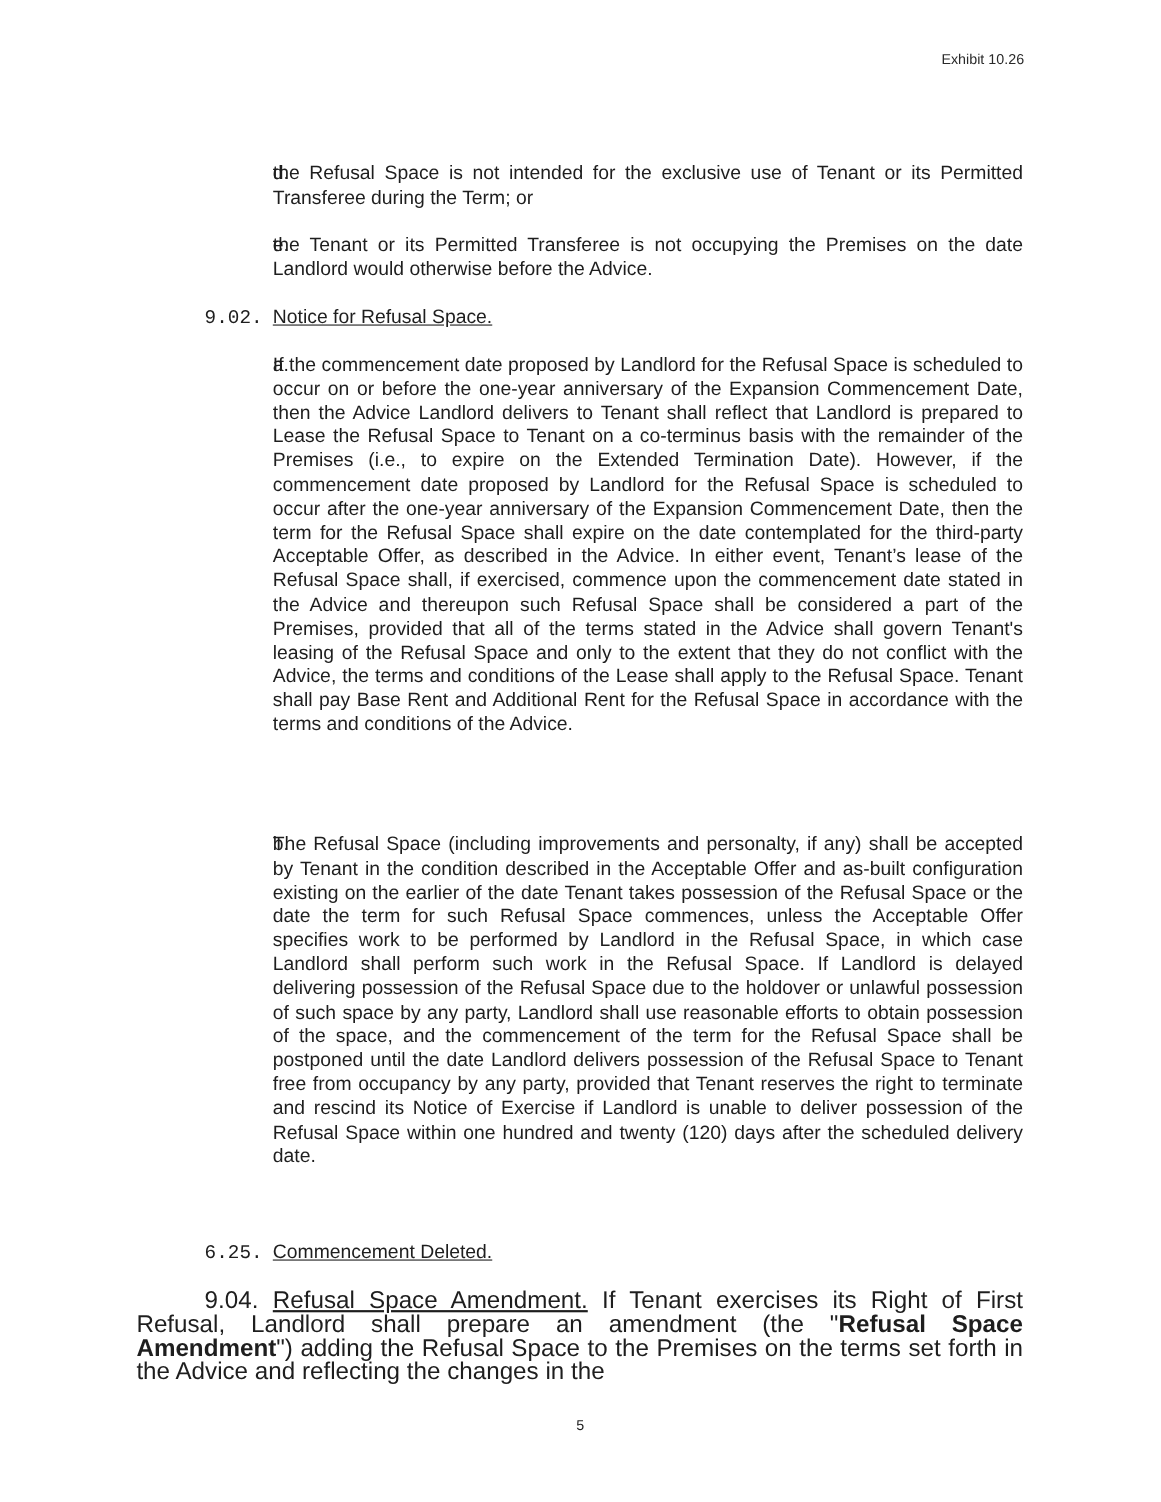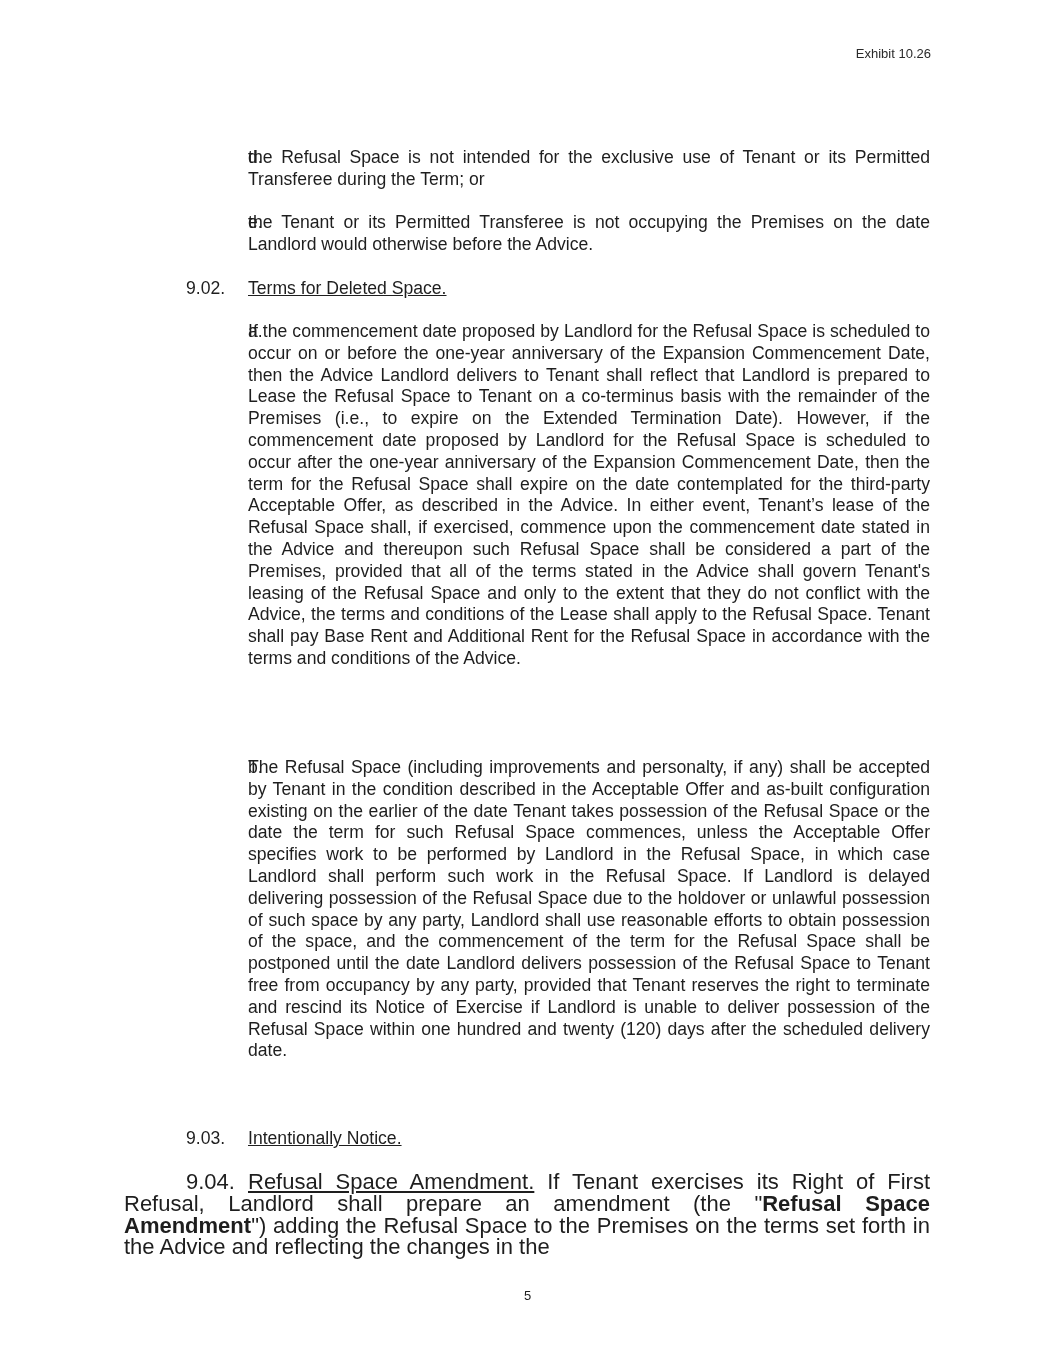--- a/index.html
+++ b/index.html
@@ -5,21 +5,21 @@
   html, body { margin: 0; padding: 0; background: #ffffff; }
   body { width: 1055px; height: 1365px; position: relative; overflow: hidden;
          font-family: "Liberation Sans", sans-serif; color: #1e1e1e; }
   .page { position: absolute; left: 0; top: 0; width: 1055px; height: 1255px; }
   .exhibit { position: absolute; top: 46px; right: 124px; font-size: 13px; color: #2a2a2a; }
   .pnum { position: absolute; top: 1288px; left: 0; width: 1055px; text-align: center; font-size: 13px; }
   .item { position: absolute; left: 248px; width: 682px; font-size: 17.6px; line-height: 21.8px; }
   .item .lbl { position: absolute; left: 0; top: 0; }
   .item .txt { text-align: justify; text-align-last: left; }
   .sec { position: absolute; left: 186px; font-size: 17.6px; line-height: 21.8px; }
-  .sec .num { display: inline-block; width: 62px; }
+  .sec .num { display: inline-block; width: 62px; font-family: Liberation Mono, monospace; }
   .sec .head { text-decoration: underline; }
   .para { position: absolute; left: 124px; width: 806px; font-size: 22px; line-height: 21.8px;
           text-align: justify; text-indent: 62px; }
   .para .head { text-decoration: underline; }
   .para .num { display: inline-block; width: 62px; text-indent: 0; }
 </style>
 </head>
 <body>
 
 <div class="page">
@@ -30,35 +30,35 @@
     <span class="lbl">d.</span>
     <div class="txt">the Refusal Space is not intended for the exclusive use of Tenant or its Permitted Transferee during the Term; or</div>
   </div>
 
   <div class="item" style="top:212px;">
     <span class="lbl">e.</span>
     <div class="txt">the Tenant or its Permitted Transferee is not occupying the Premises on the date Landlord would otherwise before the Advice.</div>
   </div>
 
   <div class="sec" style="top:278px;">
-    <span class="num">9.02.</span><span class="head">Terms for Deleted Space.</span>
+    <span class="num">9.02.</span><span class="head">Notice for Refusal Space.</span>
   </div>
 
   <div class="item" style="top:321px;">
     <span class="lbl">a.</span>
     <div class="txt">If the commencement date proposed by Landlord for the Refusal Space is scheduled to occur on or before the one-year anniversary of the Expansion Commencement Date, then the Advice Landlord delivers to Tenant shall reflect that Landlord is prepared to Lease the Refusal Space to Tenant on a co-terminus basis with the remainder of the Premises (i.e., to expire on the Extended Termination Date).  However, if the commencement date proposed by Landlord for the Refusal Space is scheduled to occur after the one-year anniversary of the Expansion Commencement Date, then the term for the Refusal Space shall expire on the date contemplated for the third-party Acceptable Offer, as described in the Advice. In either event, Tenant’s lease of the Refusal Space shall, if exercised, commence upon the commencement date stated in the Advice and thereupon such Refusal Space shall be considered a part of the Premises, provided that all of the terms stated in the Advice shall govern Tenant's leasing of the Refusal Space and only to the extent that they do not conflict with the Advice, the terms and conditions of the Lease shall apply to the Refusal Space.  Tenant shall pay Base Rent and Additional Rent for the Refusal Space in accordance with the terms and conditions of the Advice.</div>
   </div>
 
   <div class="item" style="top:757px;">
     <span class="lbl">b.</span>
     <div class="txt">The Refusal Space (including improvements and personalty, if any) shall be accepted by Tenant in the condition described in the Acceptable Offer and as-built configuration existing on the earlier of the date Tenant takes possession of the Refusal Space or the date the term for such Refusal Space commences, unless the Acceptable Offer specifies work to be performed by Landlord in the Refusal Space, in which case Landlord shall perform such work in the Refusal Space.  If Landlord is delayed delivering possession of the Refusal Space due to the holdover or unlawful possession of such space by any party, Landlord shall use reasonable efforts to obtain possession of the space, and the commencement of the term for the Refusal Space shall be postponed until the date Landlord delivers possession of the Refusal Space to Tenant free from occupancy by any party, provided that Tenant reserves the right to terminate and rescind its Notice of Exercise if Landlord is unable to deliver possession of the Refusal Space within one hundred and twenty (120) days after the scheduled delivery date.</div>
   </div>
 
   <div class="sec" style="top:1128px;">
-    <span class="num">9.03.</span><span class="head">Intentionally Notice.</span>
+    <span class="num">6.25.</span><span class="head">Commencement Deleted.</span>
   </div>
 
   <div class="para" style="top:1171px;">
     <span class="num">9.04.</span><span class="head">Refusal Space Amendment.</span><span>  If Tenant exercises its Right of First Refusal, Landlord shall prepare an amendment (the "</span><b>Refusal Space Amendment</b><span>") adding the Refusal Space to the Premises on the terms set forth in the Advice and reflecting the changes in the</span>
   </div>
 
   <div class="pnum">5</div>
 </div>
 
 </body></html>

